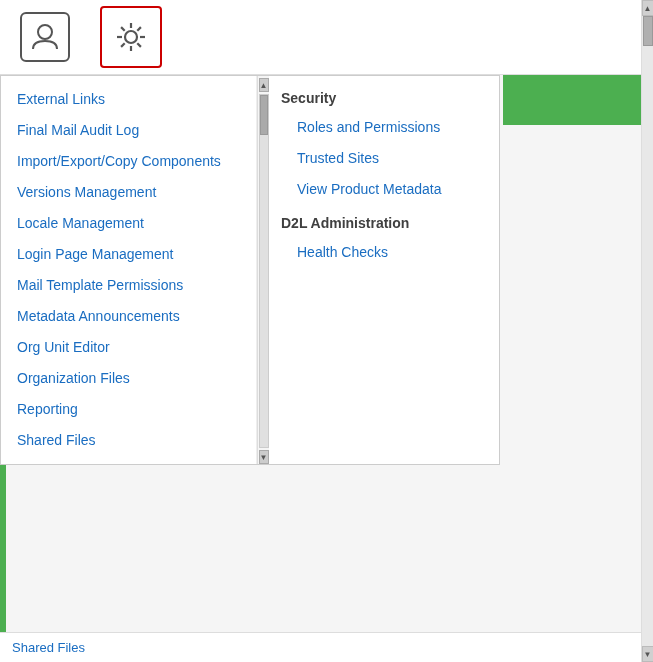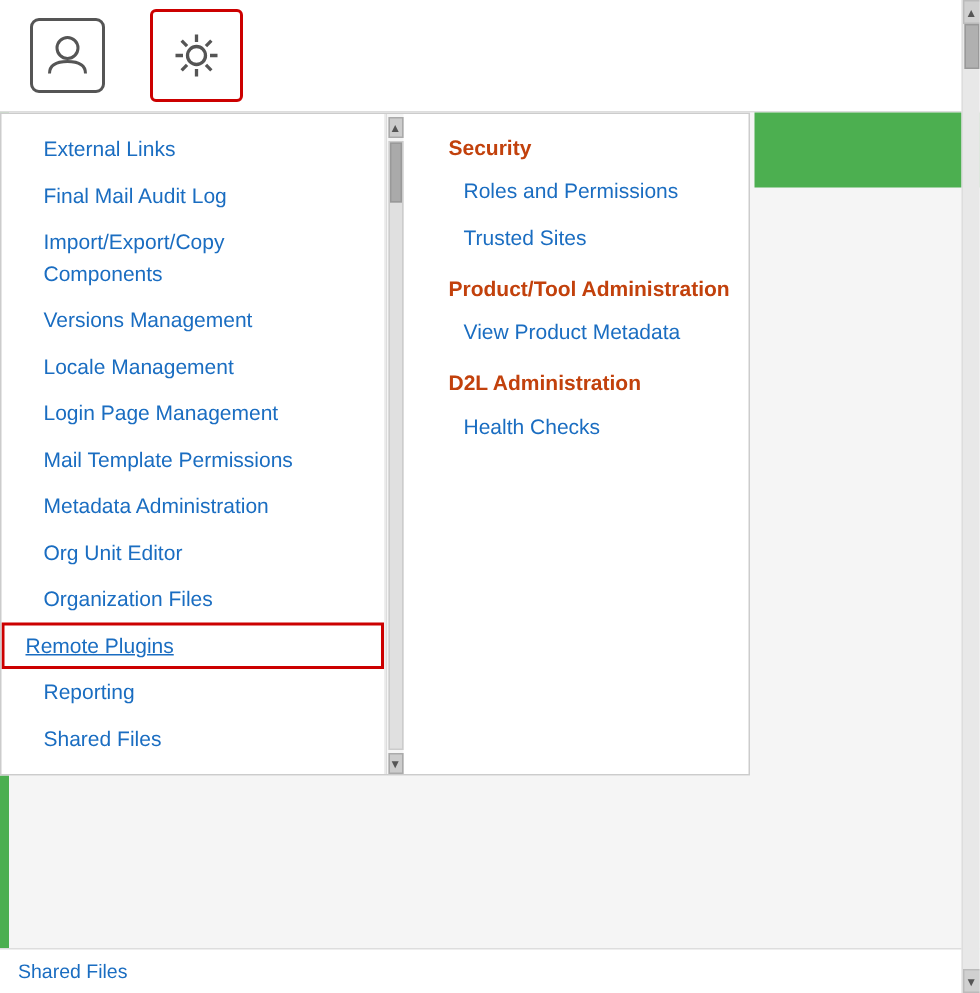--- a/index.html
+++ b/index.html
@@ -137,39 +137,38 @@
       position: absolute;
       top: 0;
       width: 8px;
       height: 40px;
       background: #aaa;
       border: 1px solid #999;
     }
 
     .menu-item {
       display: block;
-      padding: 5px 28px;
+      padding: 5px 16px;
       color: #1a6dc1;
       text-decoration: none;
       cursor: pointer;
       line-height: 1.5;
     }
 
     .menu-item.highlighted {
       border: 2px solid #cc0000;
       padding: 3px 14px;
       text-decoration: underline;
     }
 
     .section-header {
       font-weight: bold;
-      color: #c2410c;
+      color: #404040;
       font-size: 14px;
       padding: 10px 0 6px 0;
-      margin-left: 18px;
     }
 
     .section-header:first-child {
       padding-top: 6px;
     }
 
     
     .left-indicator {
       position: absolute;
       left: 0;
@@ -282,42 +281,40 @@
 
   <div class="left-col">
 
   <a class="menu-item" href="#">External Links</a>
       <a class="menu-item" href="#">Final Mail Audit Log</a>
       <a class="menu-item" href="#">Import/Export/Copy Components</a>
       <a class="menu-item" href="#">Versions Management</a>
       <a class="menu-item" href="#">Locale Management</a>
       <a class="menu-item" href="#">Login Page Management</a>
       <a class="menu-item" href="#">Mail Template Permissions</a>
-      <a class="menu-item" href="#">Metadata Administration</a>
+      <a class="menu-item" href="#">Metadata Announcements</a>
       <a class="menu-item" href="#">Org Unit Editor</a>
       <a class="menu-item" href="#">Organization Files</a>
-      <a class="menu-item highlighted" href="#">Remote Plugins</a>
       <a class="menu-item" href="#">Reporting</a>
       <a class="menu-item" href="#">Shared Files</a>
     </div>
 
   <div class="panel-scrollbar">
     <div class="scroll-btn">▲</div>
     <div class="scroll-track">
       <div class="scroll-thumb"></div>
     </div>
     <div class="scroll-btn">▼</div>
   </div>
 
   <div class="right-col">
 
   <div class="section-header">Security</div>
       <a class="menu-item" href="#">Roles and Permissions</a>
       <a class="menu-item" href="#">Trusted Sites</a>
-      <div class="section-header">Product/Tool Administration</div>
       <a class="menu-item" href="#">View Product Metadata</a>
       <div class="section-header">D2L Administration</div>
       <a class="menu-item" href="#">Health Checks</a>
     </div>
 </div>
 
 <div class="bottom-area">
   <a class="shared-files-link">Shared Files</a>
 </div>
 

